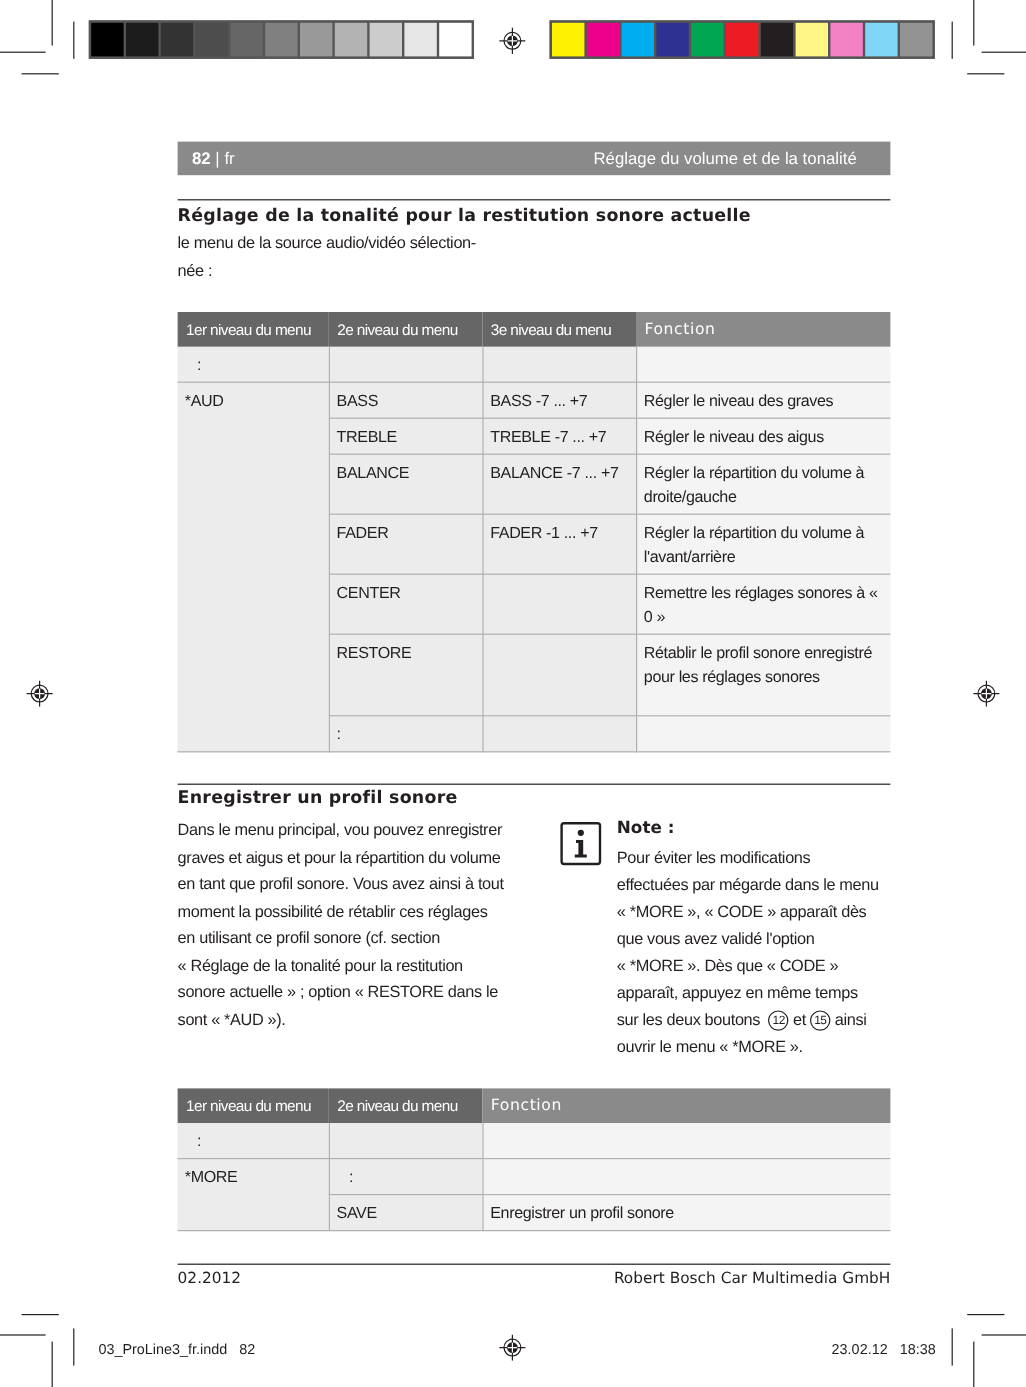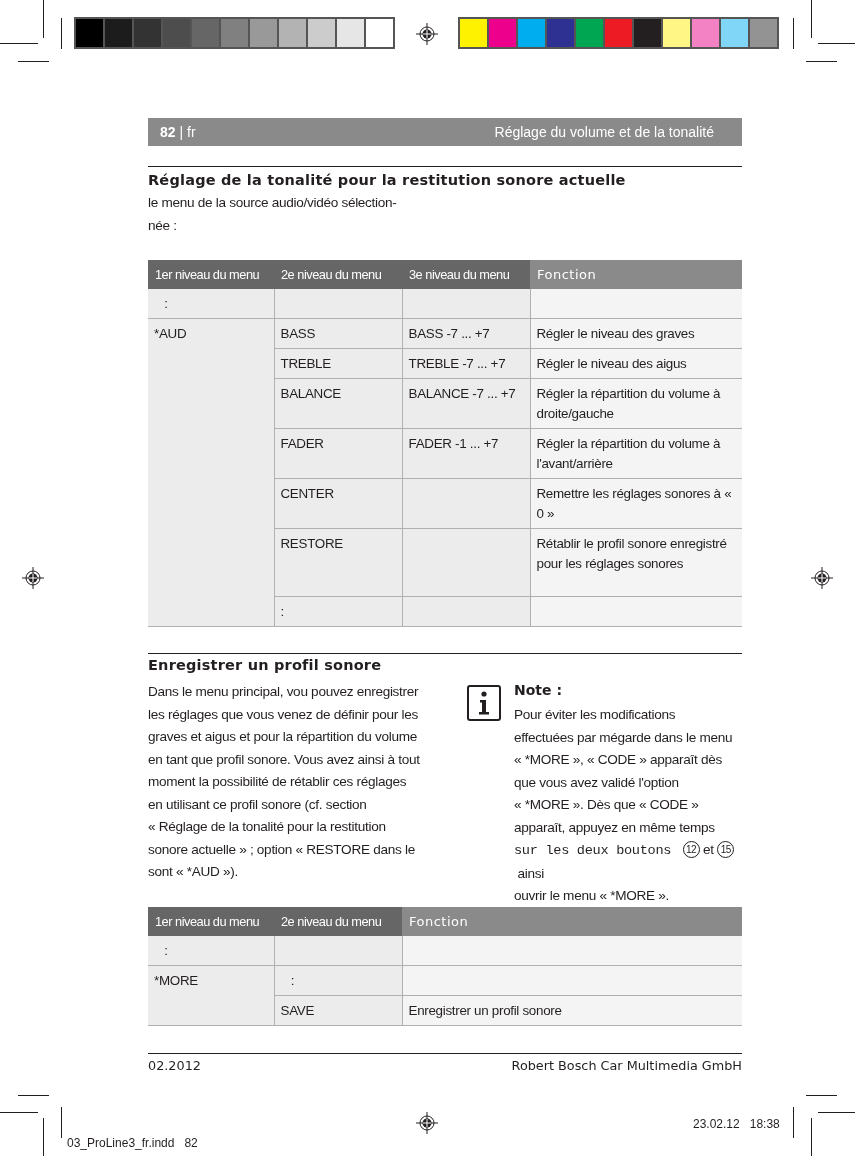--- a/index.html
+++ b/index.html
@@ -178,21 +178,20 @@
       <td></td>
       <td class="fn"></td>
     </tr>
   </tbody>
 </table>
 
 <div class="rule" style="top:653px;"></div>
 <div class="h2" style="top:657px;">Enregistrer un profil sonore</div>
 <div class="para" style="left:148px; top:681px; width:300px;">
   <div>Dans le menu principal, vou pouvez enregistrer</div>
-  <div>les réglages que vous venez de définir pour les</div>
   <div>graves et aigus et pour la répartition du volume</div>
   <div>en tant que profil sonore. Vous avez ainsi à tout</div>
   <div>moment la possibilité de rétablir ces réglages</div>
   <div>en utilisant ce profil sonore (cf. section</div>
   <div>« Réglage de la tonalité pour la restitution</div>
   <div>sonore actuelle » ; option « RESTORE dans le</div>
   <div>sont « *AUD »).</div>
 </div>
 
 <div class="note-icon">
@@ -202,21 +201,21 @@
     </svg>
 </div>
 <div class="note-title">Note :</div>
 <div class="para" style="left:514px; top:704px; width:232px;">
   <div>Pour éviter les modifications</div>
   <div>effectuées par mégarde dans le menu</div>
   <div>« *MORE », « CODE » apparaît dès</div>
   <div>que vous avez validé l'option</div>
   <div>« *MORE  ». Dès que « CODE »</div>
   <div>apparaît, appuyez en même temps</div>
-  <div><span style="white-space:pre;font-family:Liberation Mono, monospace;">sur les deux boutons </span> <span class="circ">12</span><span style="white-space:pre;"> et </span><span class="circ">15</span><span style="white-space:pre;"> ainsi</span></div>
+  <div><span style="white-space:pre;">sur les deux boutons </span> <span class="circ">12</span><span style="white-space:pre;"> et </span><span class="circ">15</span><span style="white-space:pre;"> ainsi</span></div>
   <div>ouvrir le menu « *MORE ».</div>
 </div>
 
 <table class="menu" style="top:907px;">
   <colgroup>
       <col style="width:126px">
       <col style="width:128px">
       <col style="width:340px">
     </colgroup>
   <thead>
@@ -249,14 +248,14 @@
 <div class="footer" style="right:113px;">Robert Bosch Car Multimedia GmbH</div>
 
 <div class="crop-h" style="left:18px; top:1095px; width:31px;"></div>
 <div class="crop-h" style="left:0; top:1112px; width:38px;"></div>
 <div class="crop-v" style="left:61px; top:1107px; height:31px;"></div>
 <div class="crop-v" style="left:43px; top:1118px; height:38px;"></div>
 <div class="crop-h" style="left:806px; top:1095px; width:31px;"></div>
 <div class="crop-h" style="left:818px; top:1112px; width:37px;"></div>
 <div class="crop-v" style="left:793px; top:1107px; height:31px;"></div>
 <div class="crop-v" style="left:811px; top:1118px; height:38px;"></div>
-<div class="slug" style="left:67px; white-space:pre;margin-top:19px;">03_ProLine3_fr.indd   82</div>
+<div class="slug" style="left:82px; white-space:pre;">03_ProLine3_fr.indd   82</div>
 <div class="slug" style="left:693px; white-space:pre;">23.02.12   18:38</div>
 
 </body></html>

